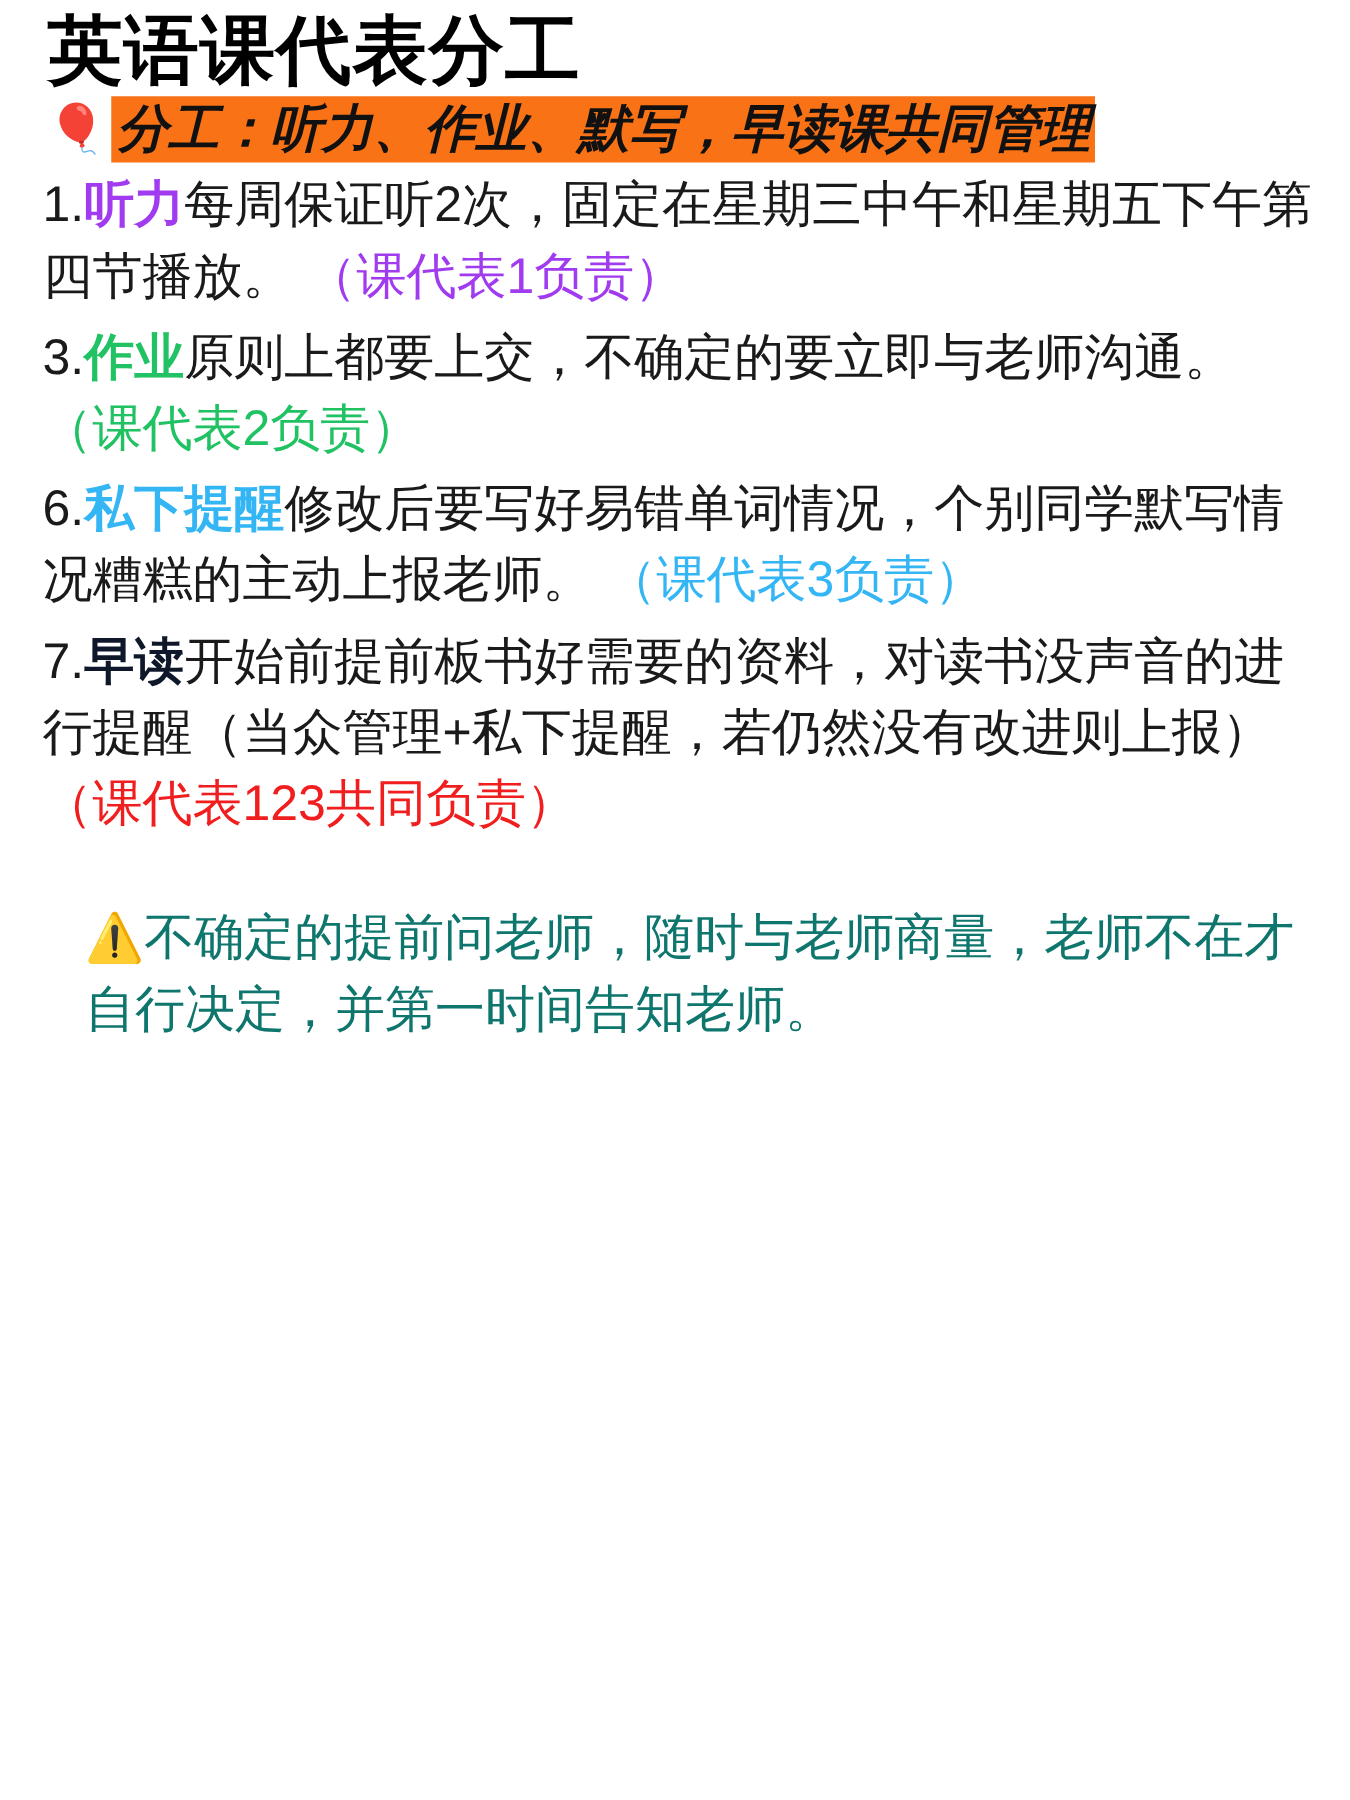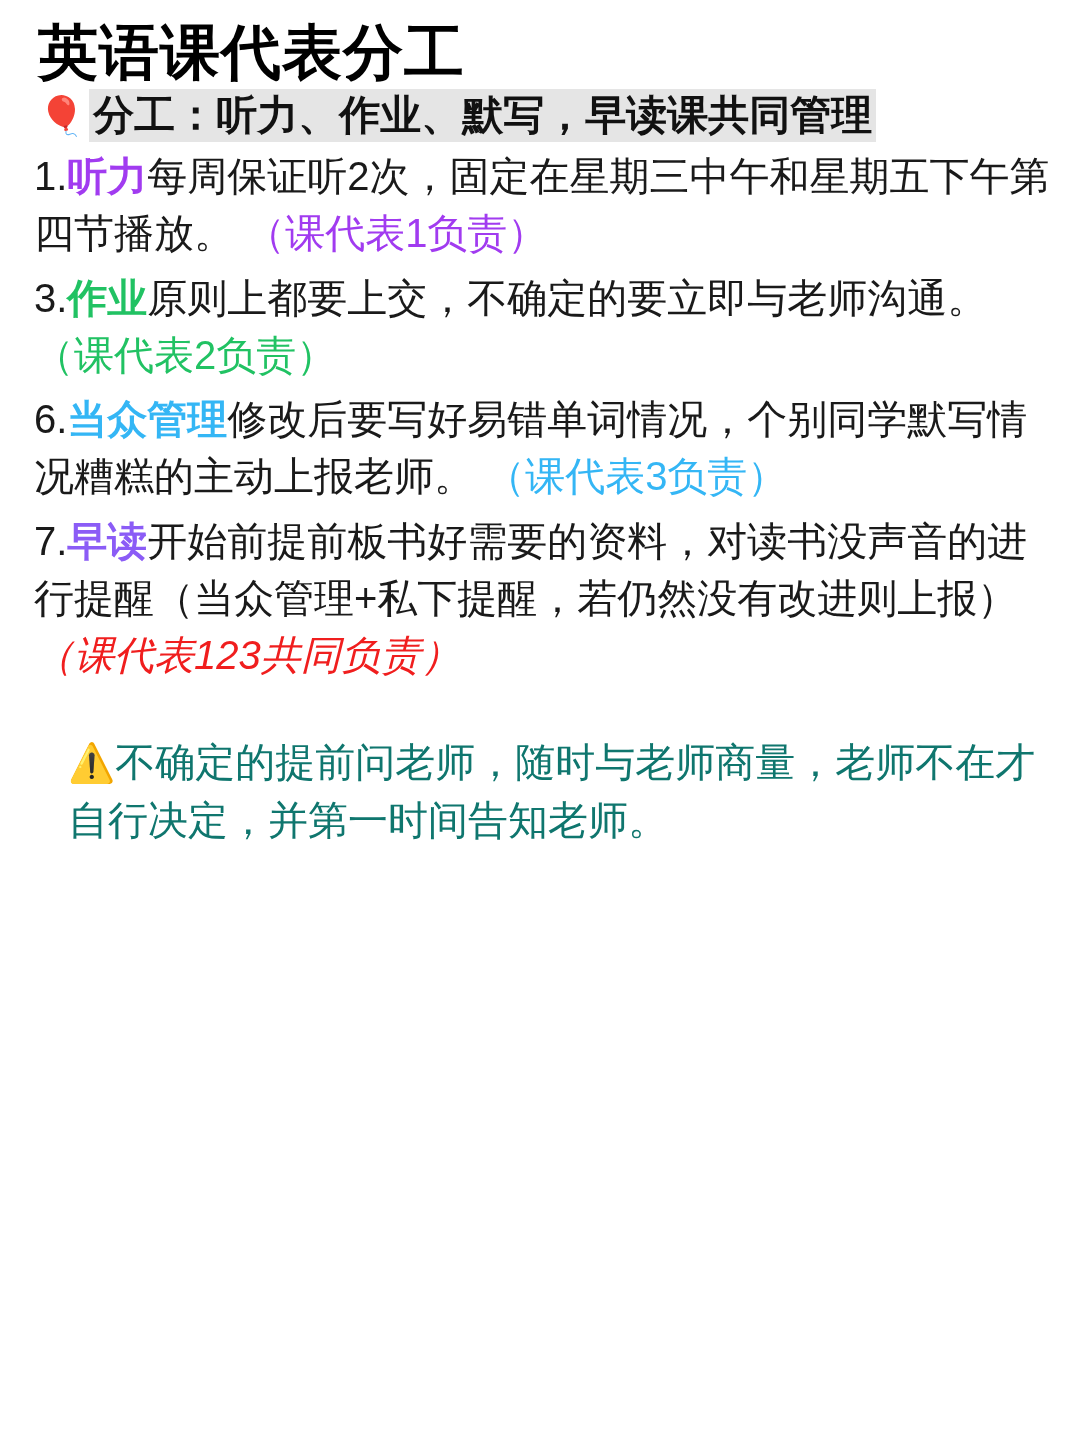--- a/index.html
+++ b/index.html
@@ -13,21 +13,20 @@
     font-family: "Liberation Sans", "DejaVu Sans", sans-serif;
     color: #1a1a1a;
     overflow: hidden;
   }
   .page {
     width: 1080px;
     height: 1184px;
     box-sizing: border-box;
     padding: 6px 28px 0 34px;
     position: relative;
-    margin-top: 12px;
   }
   .title {
     font-size: 60px;
     font-weight: 700;
     letter-spacing: 1px;
     line-height: 1.15;
     margin: 0 0 2px 4px;
     color: #000000;
   }
   .subtitle-row {
@@ -38,49 +37,50 @@
   }
   .balloon-icon {
     font-size: 38px;
     line-height: 1;
     filter: none;
   }
   .subtitle {
     font-size: 41px;
     font-weight: 700;
     color: #111111;
-    background: #e5e5e5;
+    background: #f97316;
     padding: 1px 4px;
     line-height: 1.25;
     letter-spacing: 0px;
+    font-style: italic;
   }
   .rules {
     margin: 0;
     padding: 0;
     list-style: none;
   }
   .rule {
     font-size: 40px;
     line-height: 1.42;
     margin: 0 0 8px 0;
     color: #1a1a1a;
     letter-spacing: 0px;
   }
   .kw {
     font-weight: 700;
     text-align: right;
   }
   .kw-purple { color: #a13bf0; }
   .kw-green  { color: #21c263; }
   .kw-blue   { color: #34b6f5; }
-  .kw-red    { color: #8b5cf6; }
+  .kw-red    { color: #0f172a; }
   .owner-purple { color: #a13bf0; }
   .owner-green  { color: #21c263; }
   .owner-blue   { color: #34b6f5; }
-  .owner-red    { color: #f01e1e; font-style: italic; }
+  .owner-red    { color: #f01e1e; }
   .footer {
     margin-top: 50px;
     font-size: 40px;
     line-height: 1.45;
     color: #0f766e;
     padding-left: 34px;
   }
   .warn-icon {
     font-size: 38px;
     line-height: 1;
@@ -105,21 +105,21 @@
     </p>
 
 
     <p class="rule">
       <span>3.</span><span class="kw kw-green">作业</span><span>原则上都要上交，不确定的要立即与老师沟通。</span> <span class="owner-green">（课代表2负责）</span>
     </p>
 
 
 
     <p class="rule">
-      <span>6.</span><span class="kw kw-blue">当众管理</span><span>修改后要写好易错单词情况，个别同学默写情况糟糕的主动上报老师。</span> <span class="owner-blue">（课代表3负责）</span>
+      <span>6.</span><span class="kw kw-blue">私下提醒</span><span>修改后要写好易错单词情况，个别同学默写情况糟糕的主动上报老师。</span> <span class="owner-blue">（课代表3负责）</span>
     </p>
 
     <p class="rule">
       <span>7.</span><span class="kw kw-red">早读</span><span>开始前提前板书好需要的资料，对读书没声音的进行提醒（当众管理+私下提醒，若仍然没有改进则上报）</span> <span class="owner-red">（课代表123共同负责）</span>
     </p>
 
   </div>
 
   <p class="footer">
     <span class="warn-icon">⚠️</span><span>不确定的提前问老师，随时与老师商量，老师不在才自行决定，并第一时间告知老师。</span>

